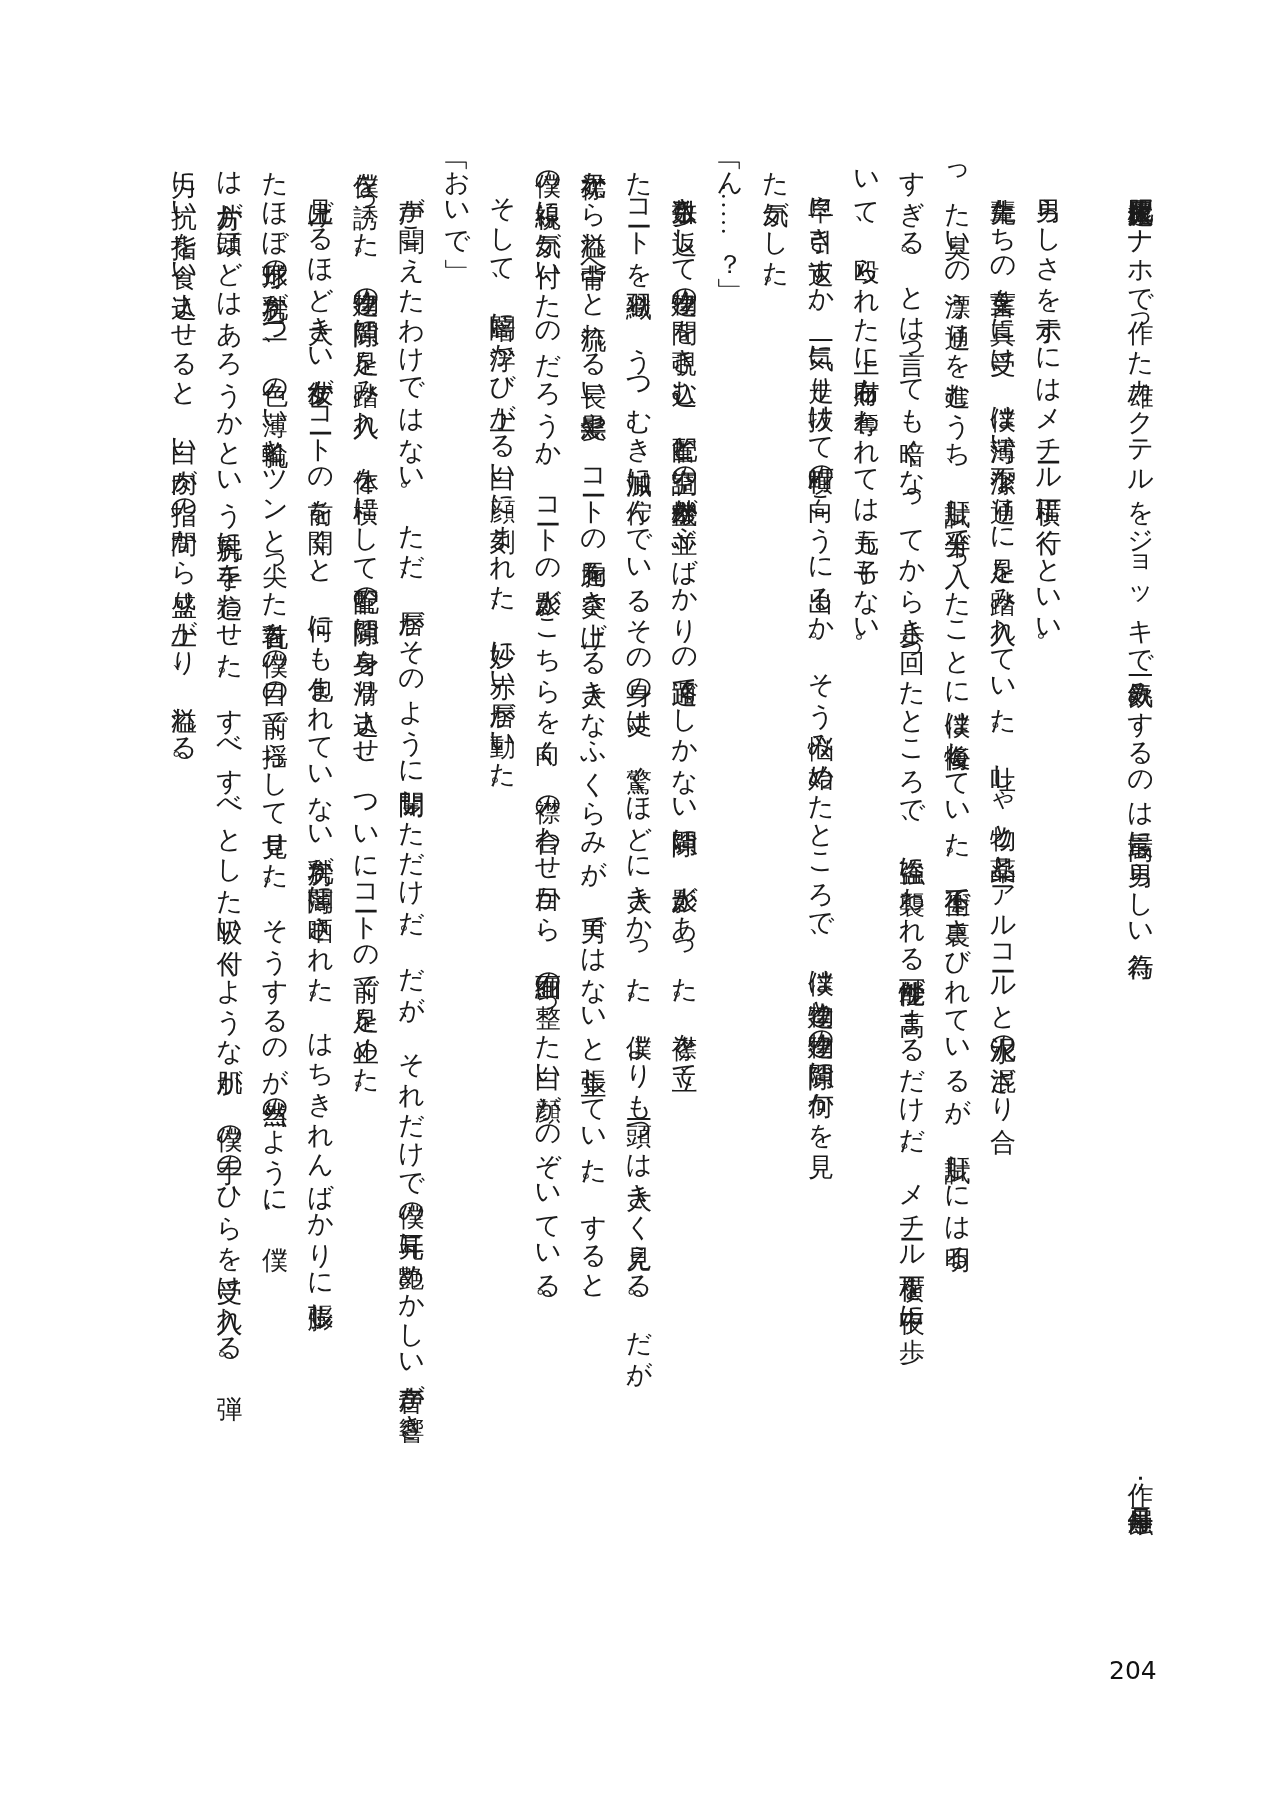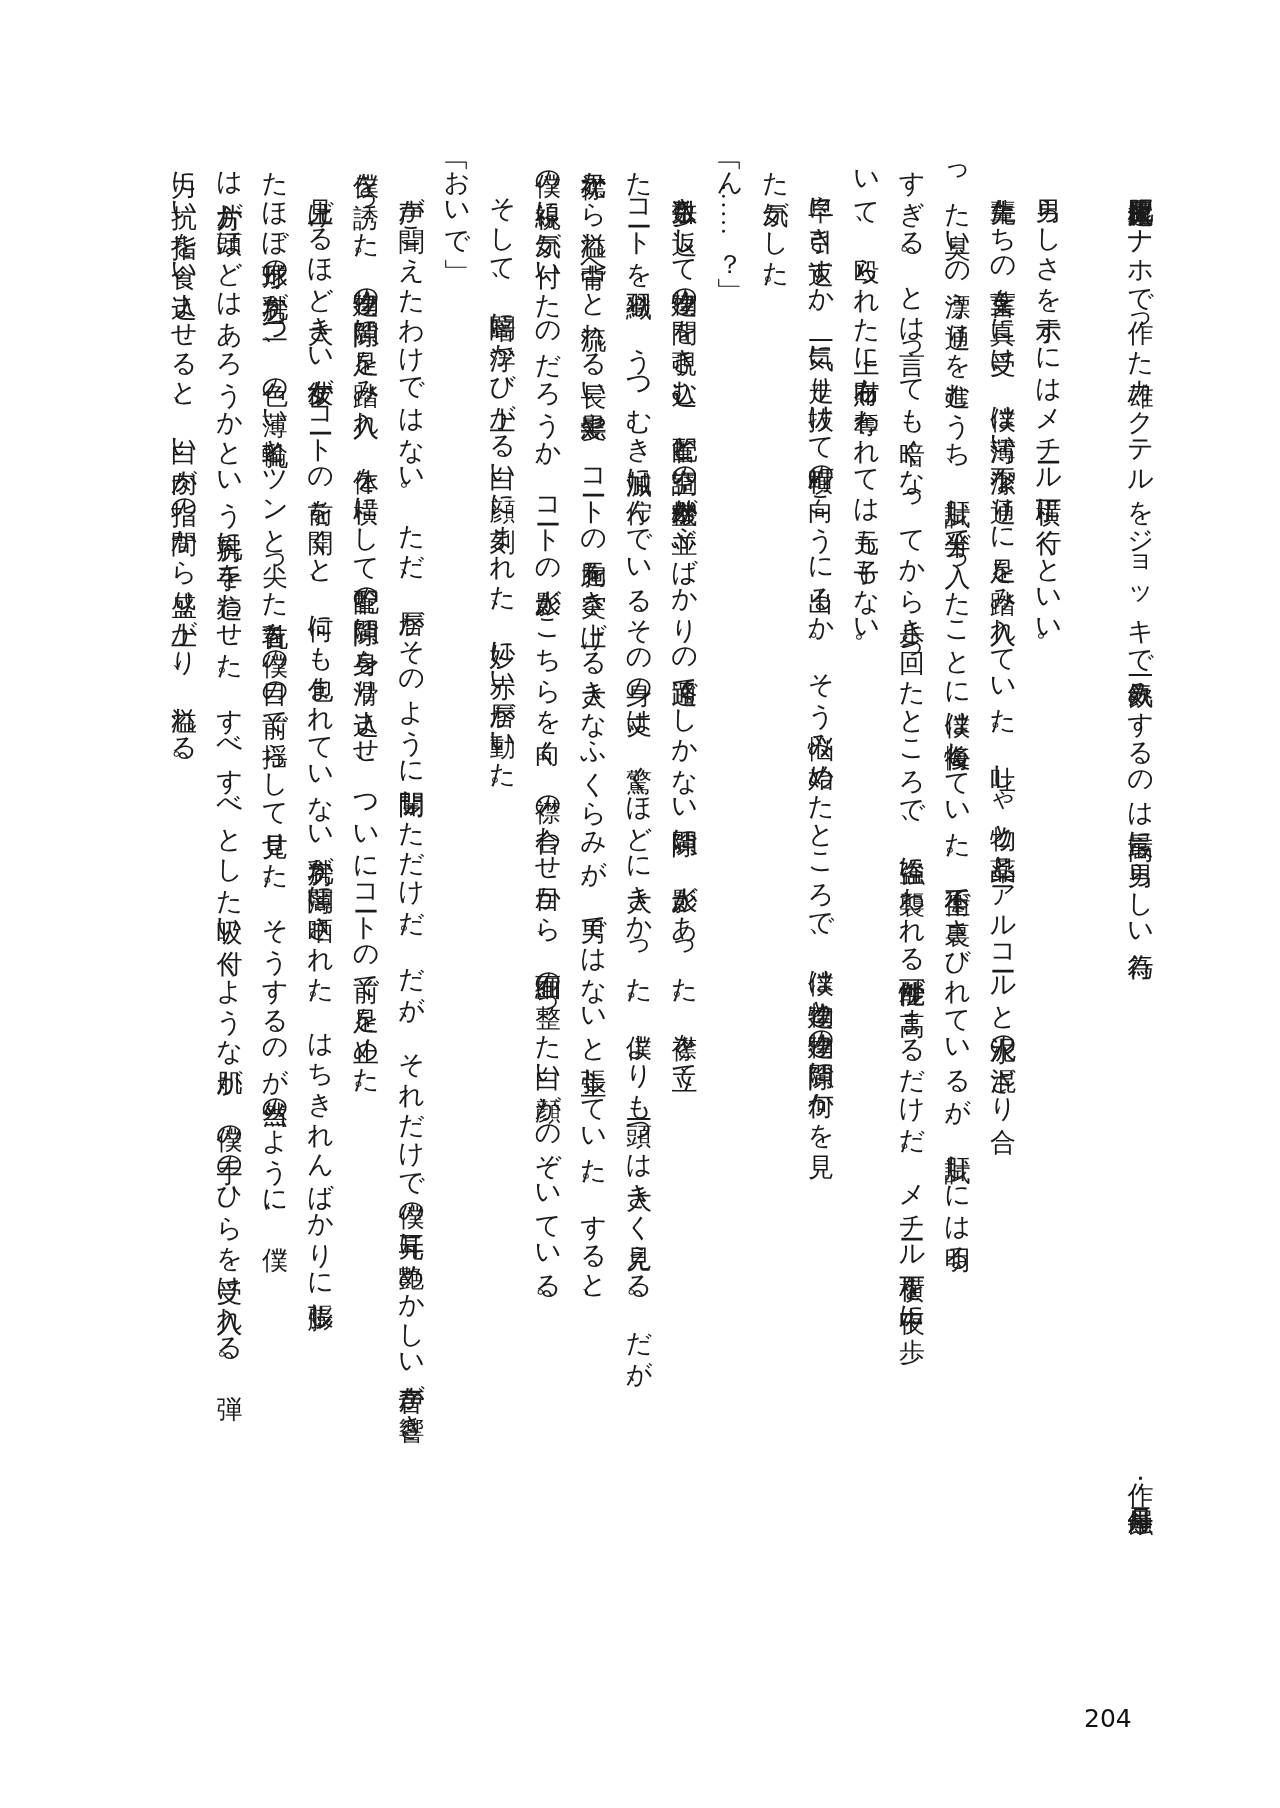--- a/index.html
+++ b/index.html
@@ -47,27 +47,26 @@
     top: 1462px;
     writing-mode: vertical-rl;
     text-orientation: mixed;
     font-size: 26px;
     line-height: 1;
     letter-spacing: 0.3px;
     white-space: nowrap;
   }
   .page-number {
     position: absolute;
-    left: 1084px;
+    left: 1109px;
     top: 1656px;
     font-family: "DejaVu Sans", "Liberation Sans", sans-serif;
     font-size: 25px;
     line-height: 1.2;
     color: #111111;
-    margin-top: 48px;
   }
 </style>
 </head>
 <body>
 
 <div class="page">
 
   <div class="title-col">肥大化巨根尿道オナホで作った雄カクテルをジョッキで一気飲みするのは最高に男らしい行為</div>
 
   <div class="author-col">作：十二屋月蝕</div>

